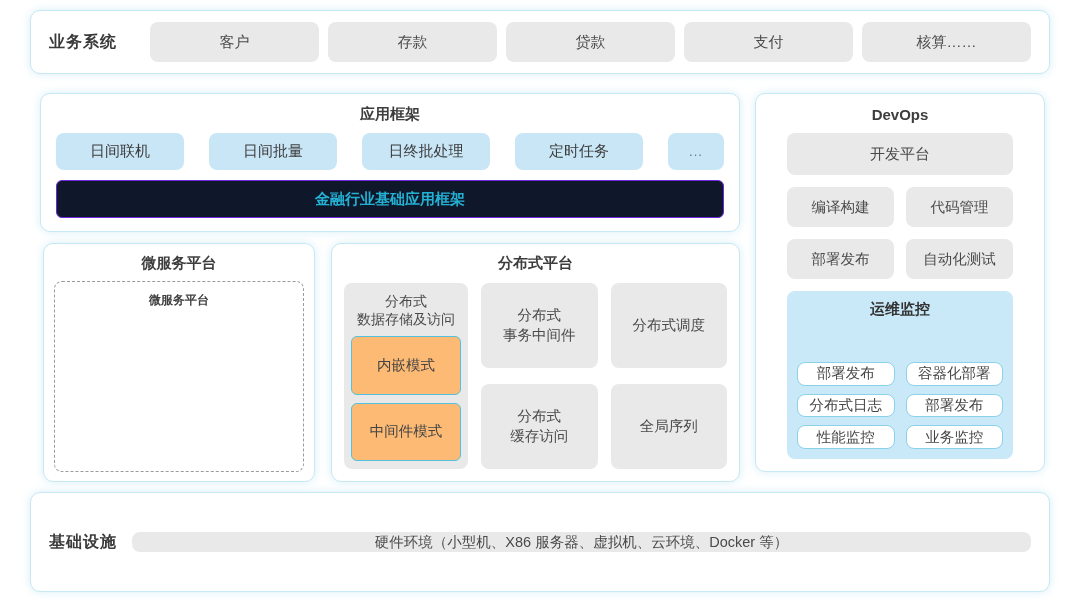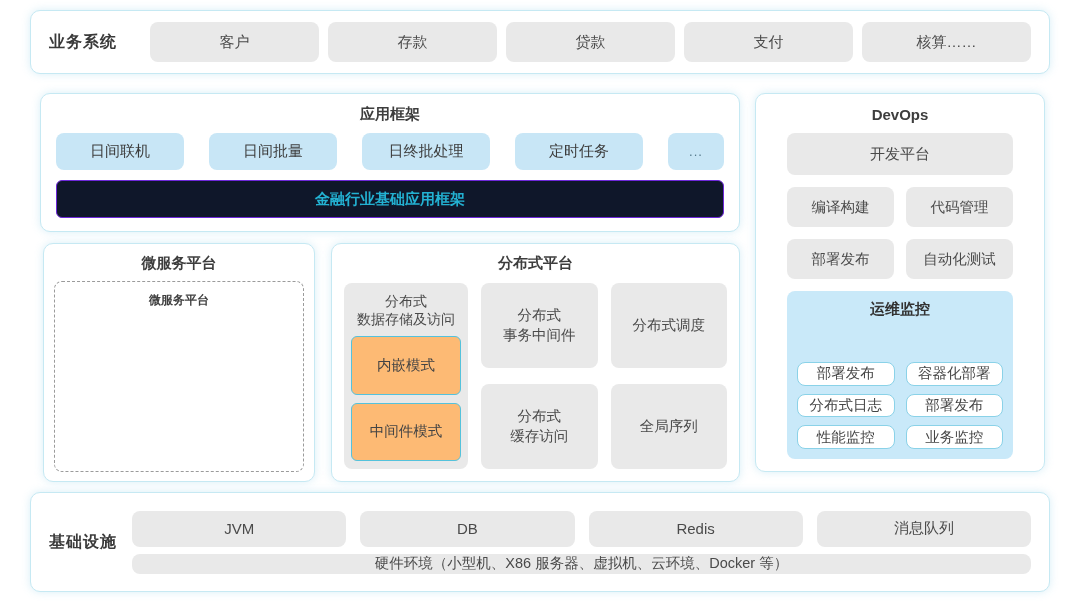--- a/index.html
+++ b/index.html
@@ -147,21 +147,15 @@
     <div class="block dist-cell">分布式调度</div>
     <div class="block dist-cell">分布式
 缓存访问</div>
     <div class="block dist-cell">全局序列</div>
   </div>
 </section>
 
 <section class="panel" id="panel-infra">
   <span class="side-label">基础设施</span>
   <div class="infra-right">
-    <div class="infra-row">
-      <div class="block">JVM</div>
-      <div class="block">DB</div>
-      <div class="block">Redis</div>
-      <div class="block">消息队列</div>
-    </div>
     <div class="block hardware">硬件环境（小型机、X86 服务器、虚拟机、云环境、Docker 等）</div>
   </div>
 </section>
 
 </body></html>

